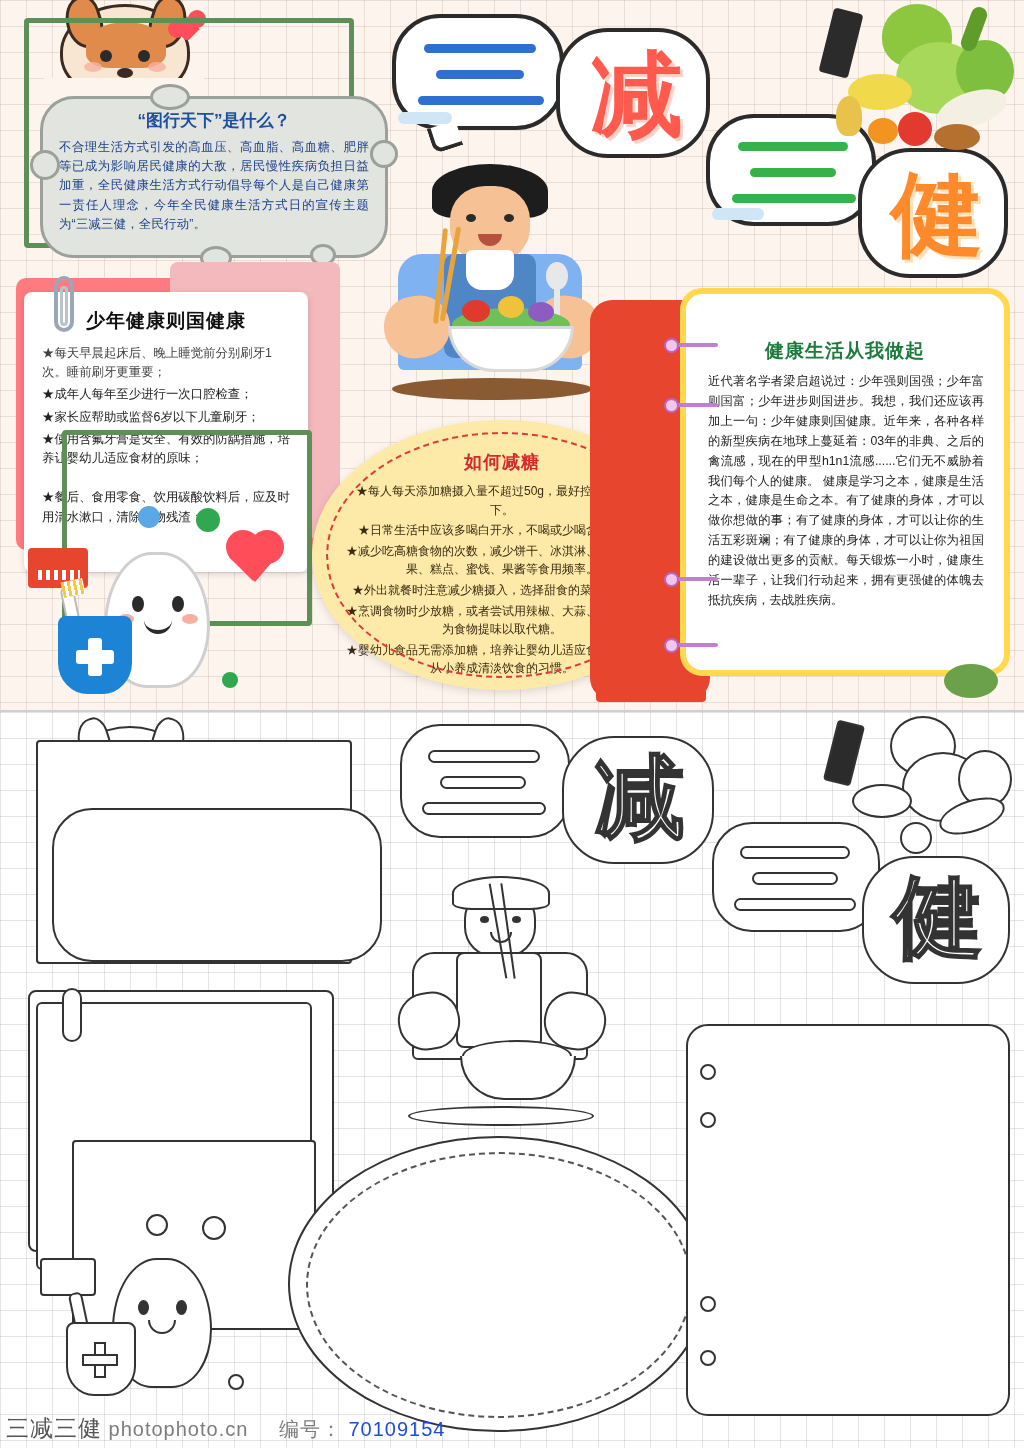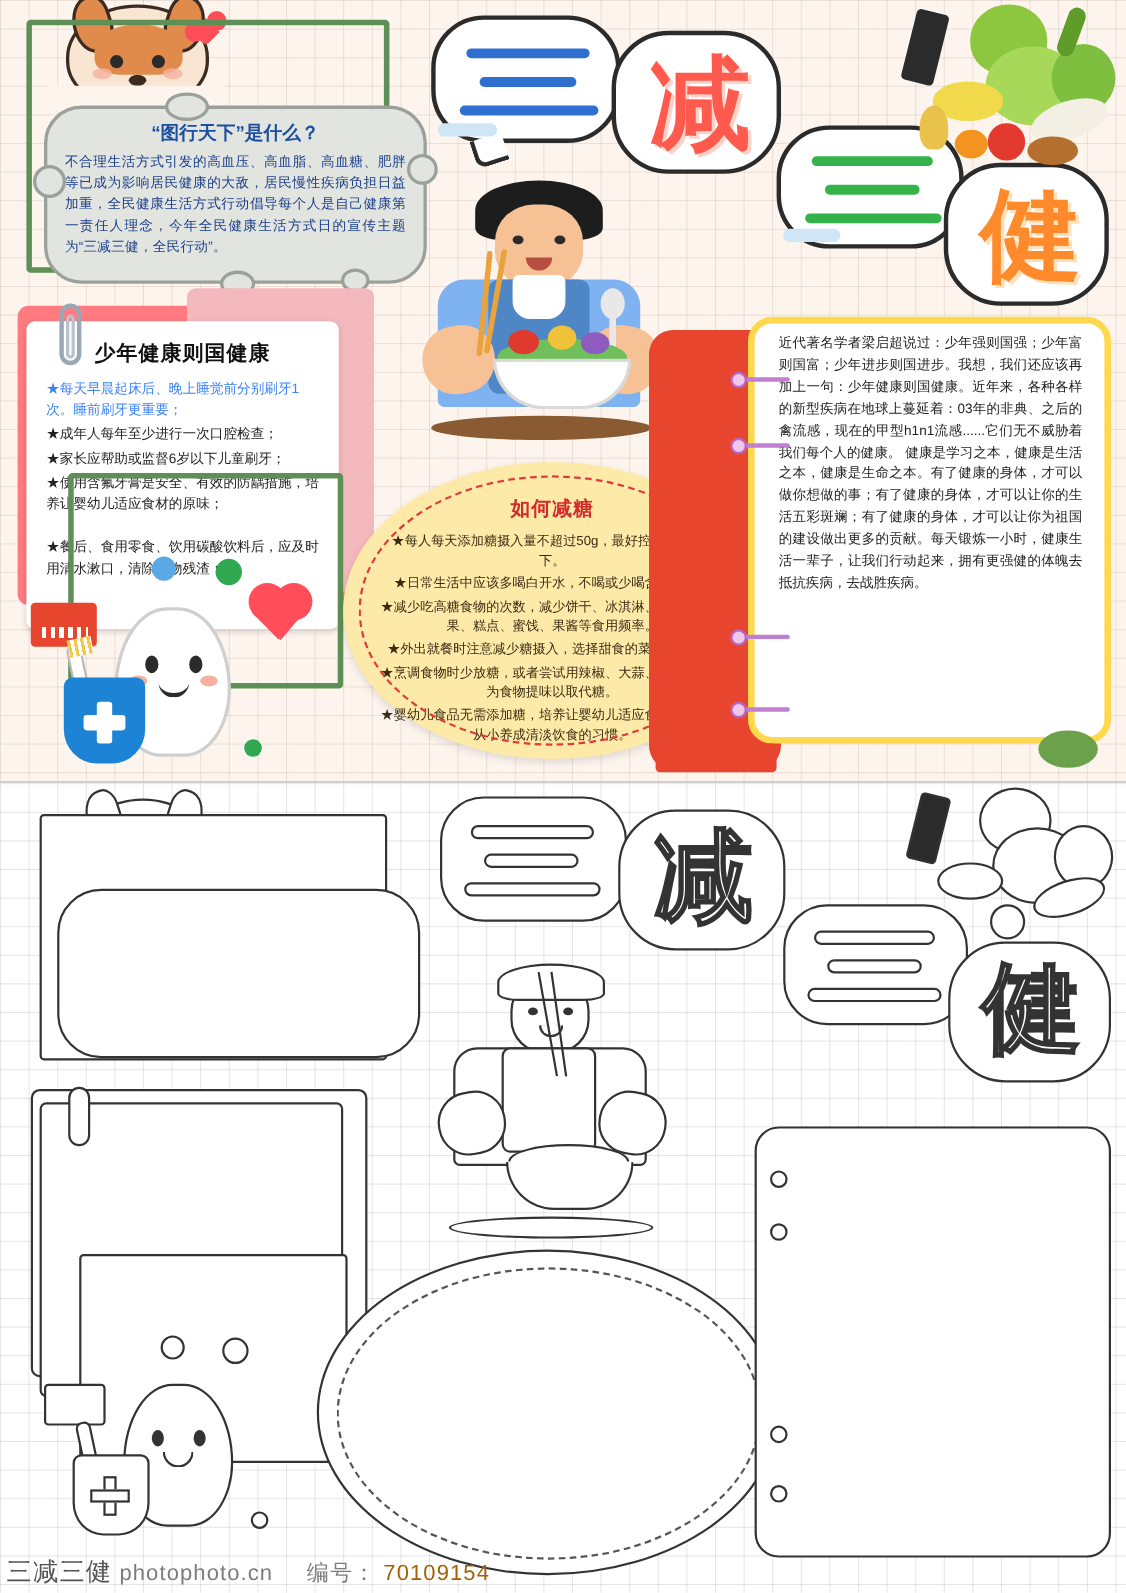--- a/index.html
+++ b/index.html
@@ -137,21 +137,21 @@
     position:absolute;
     left:0; bottom:4px;
     width:1024px;
     font-size:20px;
     color:#7c7c7c;
     letter-spacing:1px;
     padding-left:6px;
     font-family:"Liberation Sans", sans-serif;
   }
   .watermark .big{ font-size:23px; color:#555; }
-  .watermark .num{ color:#a16207; }
+  .watermark .num{ color:#1d4ed8; }
 
   
   .dog-body{position:absolute;}
   .heart{
     position:absolute;
     transform:rotate(-45deg);
   }
   .heart:before,.heart:after{
     content:""; position:absolute; border-radius:50%;
   }
@@ -273,21 +273,21 @@
   <div style="position:absolute;left:528px;top:302px;width:26px;height:20px;background:#8e5cc0;border-radius:50%;"></div>
   <div style="position:absolute;left:448px;top:326px;width:126px;height:46px;background:#ffffff;border:3px solid #d9d9d9;border-radius:0 0 60px 60px;"></div>
   <div style="position:absolute;left:392px;top:378px;width:200px;height:22px;background:#8a5a33;border-radius:50%;"></div>
 </div>
 
 <div class="pink-card" style="left:16px;top:278px;width:316px;height:272px;"></div>
 <div style="position:absolute;left:170px;top:262px;width:170px;height:276px;background:#f4b9bd;border-radius:8px;"></div>
 <div class="white-card" style="left:24px;top:292px;width:284px;height:280px;">
   <div class="blk-title" style="font-size:19px;color:#111;padding-top:16px;letter-spacing:1px;">少年健康则国健康</div>
   <div style="padding:10px 16px 0 18px;">
-    <div class="blk-body" style="font-size:12.4px;color:#3b82f6;">★每天早晨起床后、晚上睡觉前分别刷牙1次。睡前刷牙更重要；</div>
+    <div class="blk-body" style="font-size:12.4px;color:#404040;">★每天早晨起床后、晚上睡觉前分别刷牙1次。睡前刷牙更重要；</div>
     <div class="blk-body" style="font-size:12.4px;color:#222;margin-top:3px;">★成年人每年至少进行一次口腔检查；</div>
     <div class="blk-body" style="font-size:12.4px;color:#222;margin-top:3px;">★家长应帮助或监督6岁以下儿童刷牙；</div>
     <div class="blk-body" style="font-size:12.4px;color:#222;margin-top:3px;">★使用含氟牙膏是安全、有效的防龋措施，培养让婴幼儿适应食材的原味；</div>
     <div class="blk-body" style="font-size:12.4px;color:#222;margin-top:20px;">★餐后、食用零食、饮用碳酸饮料后，应及时用清水漱口，清除食物残渣；</div>
   </div>
 </div>
 
 <div style="position:absolute;left:54px;top:276px;width:20px;height:56px;border:4px solid #9aa7b5;border-radius:12px;"></div>
 <div style="position:absolute;left:60px;top:286px;width:8px;height:40px;border:3px solid #b8c3cd;border-radius:8px;"></div>
 
@@ -325,20 +325,21 @@
     <div class="blk-body" style="font-size:12px;color:#3a2a12;margin-top:2px;">★日常生活中应该多喝白开水，不喝或少喝含糖饮料。</div>
     <div class="blk-body" style="font-size:12px;color:#3a2a12;margin-top:2px;">★减少吃高糖食物的次数，减少饼干、冰淇淋、巧克力、糖果、糕点、蜜饯、果酱等食用频率。</div>
     <div class="blk-body" style="font-size:12px;color:#3a2a12;margin-top:2px;">★外出就餐时注意减少糖摄入，选择甜食的菜品应适量。</div>
     <div class="blk-body" style="font-size:12px;color:#3a2a12;margin-top:2px;">★烹调食物时少放糖，或者尝试用辣椒、大蒜、醋和胡椒等为食物提味以取代糖。</div>
     <div class="blk-body" style="font-size:12px;color:#3a2a12;margin-top:2px;">★婴幼儿食品无需添加糖，培养让婴幼儿适应食材的原味，从小养成清淡饮食的习惯。</div>
   </div>
 </div>
 
 <div class="right-card-shadow" style="left:590px;top:300px;width:120px;height:400px;"></div>
 <div class="right-card" style="left:680px;top:288px;width:330px;height:388px;">
+  <div class="blk-title" style="font-size:19px;color:#1c7a3a;padding-top:44px;letter-spacing:1px;">健康生活从我做起</div>
   <div class="blk-body" style="font-size:12.3px;color:#222;padding:8px 20px 0 22px;text-align:justify;line-height:1.62;">近代著名学者梁启超说过：少年强则国强；少年富则国富；少年进步则国进步。我想，我们还应该再加上一句：少年健康则国健康。近年来，各种各样的新型疾病在地球上蔓延着：03年的非典、之后的禽流感，现在的甲型h1n1流感......它们无不威胁着我们每个人的健康。 健康是学习之本，健康是生活之本，健康是生命之本。有了健康的身体，才可以做你想做的事；有了健康的身体，才可以让你的生活五彩斑斓；有了健康的身体，才可以让你为祖国的建设做出更多的贡献。每天锻炼一小时，健康生活一辈子，让我们行动起来，拥有更强健的体魄去抵抗疾病，去战胜疾病。</div>
 </div>
 <div class="lollipop" style="left:664px;top:338px;">
     <span class="stick"></span>
     <span class="ball"></span>
   </div>
 <div class="lollipop" style="left:664px;top:398px;">
     <span class="stick"></span>
     <span class="ball"></span>
   </div>

